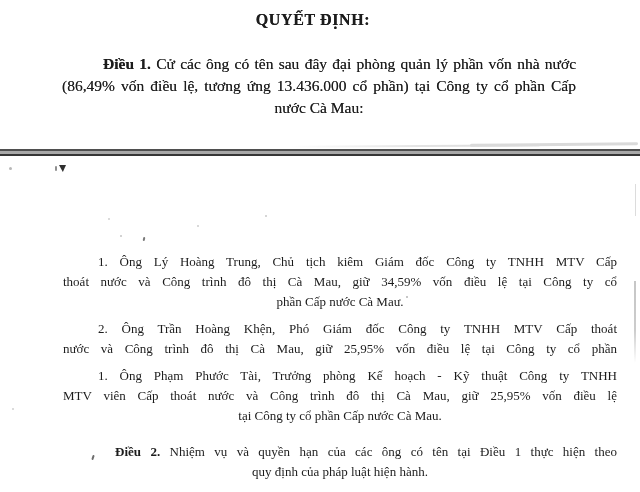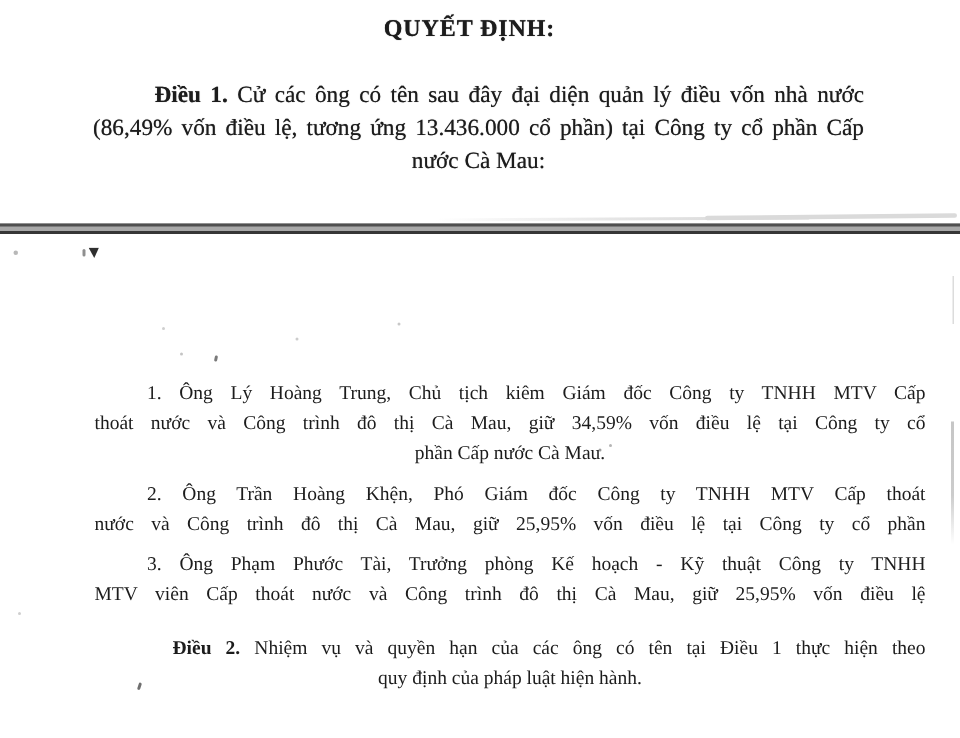--- a/index.html
+++ b/index.html
@@ -85,21 +85,21 @@
             background: linear-gradient(#c6c6c6, #cccccc 60%, rgba(204,204,204,0)); }
 </style>
 </head>
 <body>
 
 <div class="page">
 
   <h1 class="doc-title">QUYẾT ĐỊNH:</h1>
 
   <div class="para para-top para-article1">
-    <div class="ln j indent-a"><span class="b">Điều 1.</span><span> Cử các ông có tên sau đây đại diện quản lý điều vốn nhà nước</span></div>
+    <div class="ln j indent-a"><span class="b">Điều 1.</span><span> Cử các ông có tên sau đây đại phòng quản lý phần vốn nhà nước</span></div>
     <div class="ln j">(86,49% vốn điều lệ, tương ứng 13.436.000 cổ phần) tại Công ty cổ phần Cấp</div>
     <div class="ln last">nước Cà Mau:</div>
   </div>
 
   <div class="scan-band"></div>
   <div class="streak streak-1"></div>
   <div class="streak streak-2"></div>
 
   <div class="speck sp-1"></div>
   <div class="speck sp-2"></div>
@@ -124,22 +124,23 @@
       <div class="ln j">thoát nước và Công trình đô thị Cà Mau, giữ 34,59% vốn điều lệ tại Công ty cổ</div>
       <div class="ln last">phần Cấp nước Cà Mau.</div>
     </div>
 
     <div class="para-like item-para" style="position:relative;">
       <div class="ln j indent-b">2. Ông Trần Hoàng Khện, Phó Giám đốc Công ty TNHH MTV Cấp thoát</div>
       <div class="ln j">nước và Công trình đô thị Cà Mau, giữ 25,95% vốn điều lệ tại Công ty cổ phần</div>
     </div>
 
     <div class="para-like item-para" style="position:relative;">
-      <div class="ln j indent-b">3. Ông Phạm Phước Tài, Trưởng phòng Kế hoạch - Kỹ thuật Công ty TNHH</div>
+      <div class="ln j indent-b">1. Ông Phạm Phước Tài, Trưởng phòng Kế hoạch - Kỹ thuật Công ty TNHH</div>
       <div class="ln j">MTV viên Cấp thoát nước và Công trình đô thị Cà Mau, giữ 25,95% vốn điều lệ</div>
+      <div class="ln last">tại Công ty cổ phần Cấp nước Cà Mau.</div>
     </div>
 
     <div class="para-like article2-para" style="position:relative;">
       <div class="ln j indent-c"><span class="b">Điều 2.</span><span> Nhiệm vụ và quyền hạn của các ông có tên tại Điều 1 thực hiện theo</span></div>
       <div class="ln last">quy định của pháp luật hiện hành.</div>
     </div>
 
   </div>
 
 </div>

